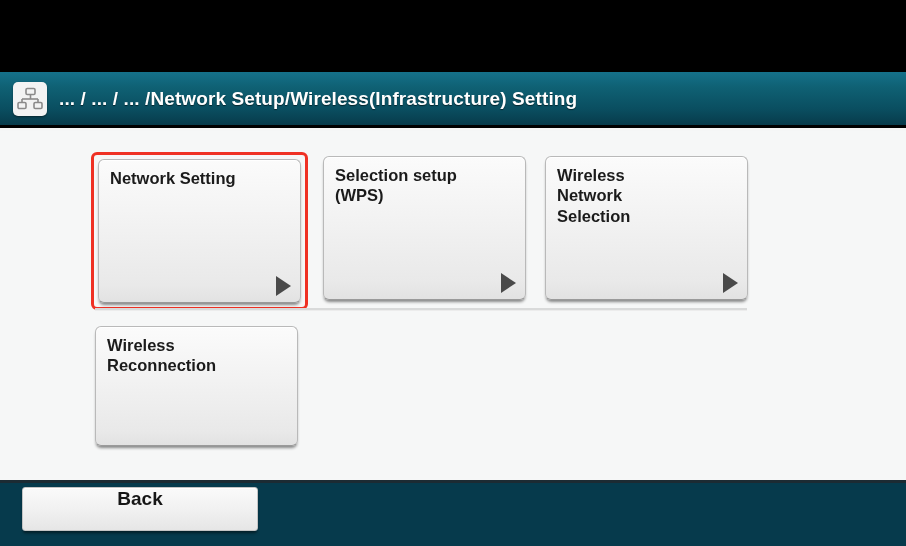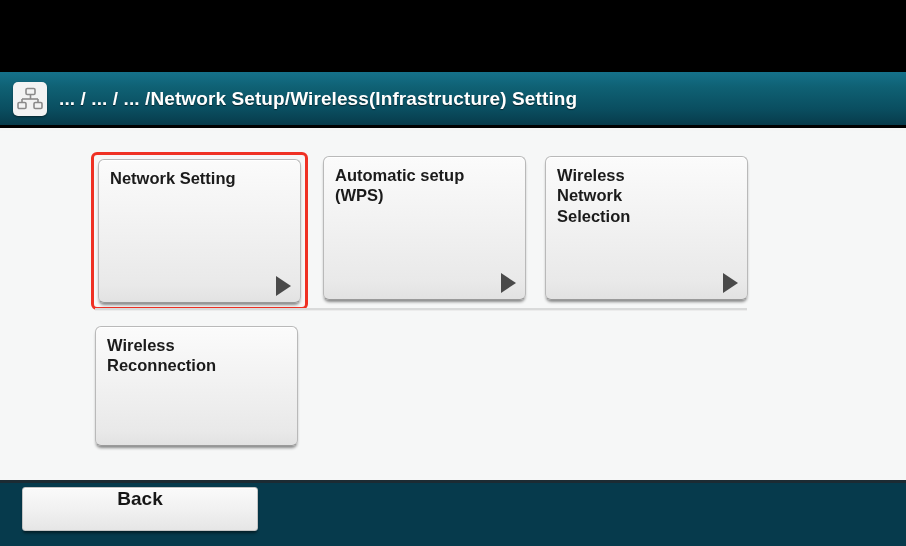--- a/index.html
+++ b/index.html
@@ -205,21 +205,21 @@
 
       <div class="tile-wrap selected">
         <div class="tile">
           <div class="tile-label">Network Setting</div>
           <div class="tile-arrow"></div>
         </div>
       </div>
 
       <div class="tile-wrap">
         <div class="tile">
-          <div class="tile-label">Automatic setup
+          <div class="tile-label">Selection setup
 (WPS)</div>
           <div class="tile-arrow"></div>
         </div>
       </div>
 
       <div class="tile-wrap">
         <div class="tile">
           <div class="tile-label">Wireless
 Network
 Selection</div>

